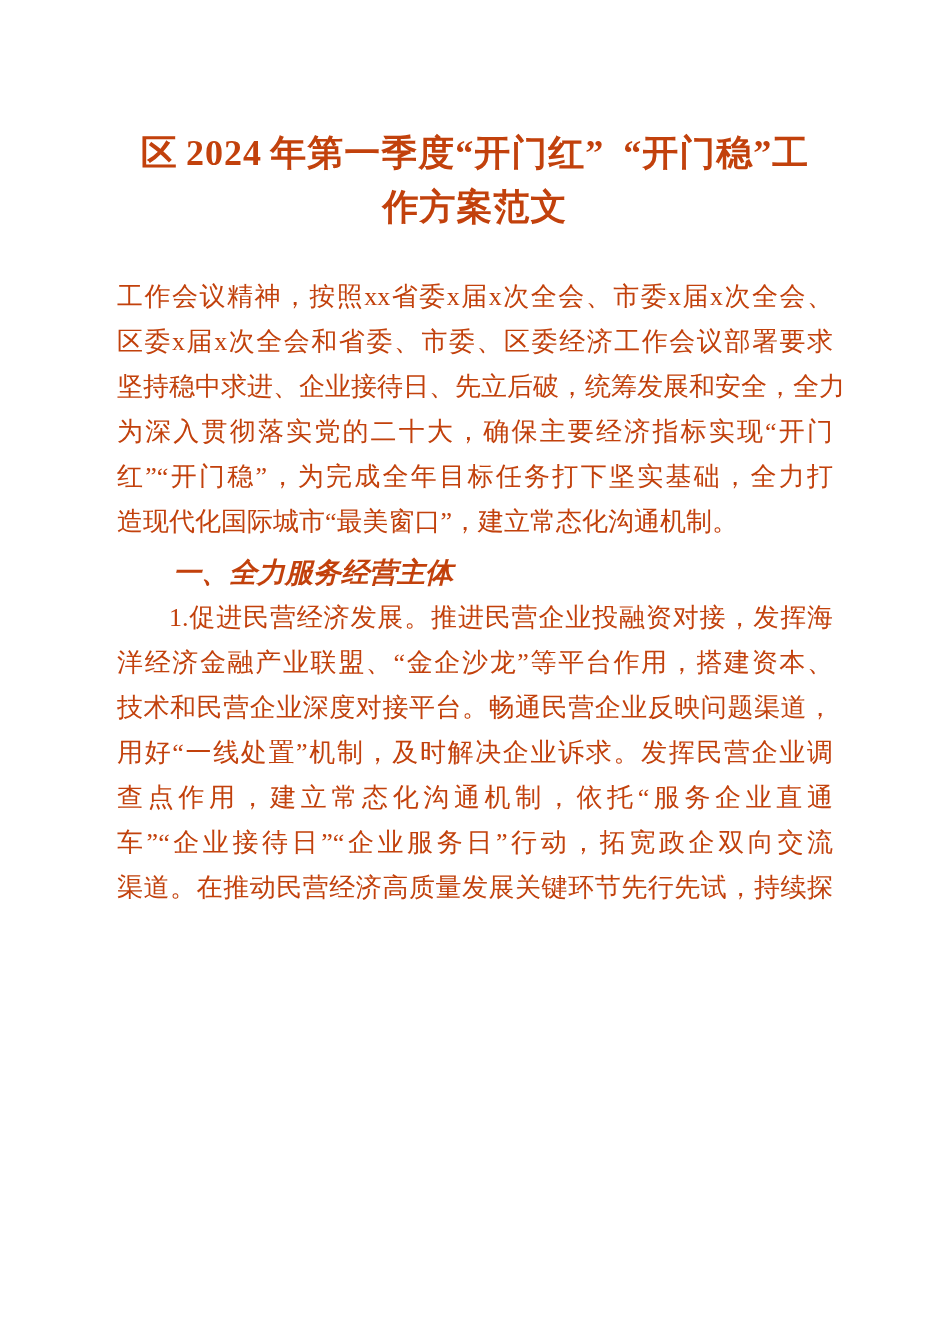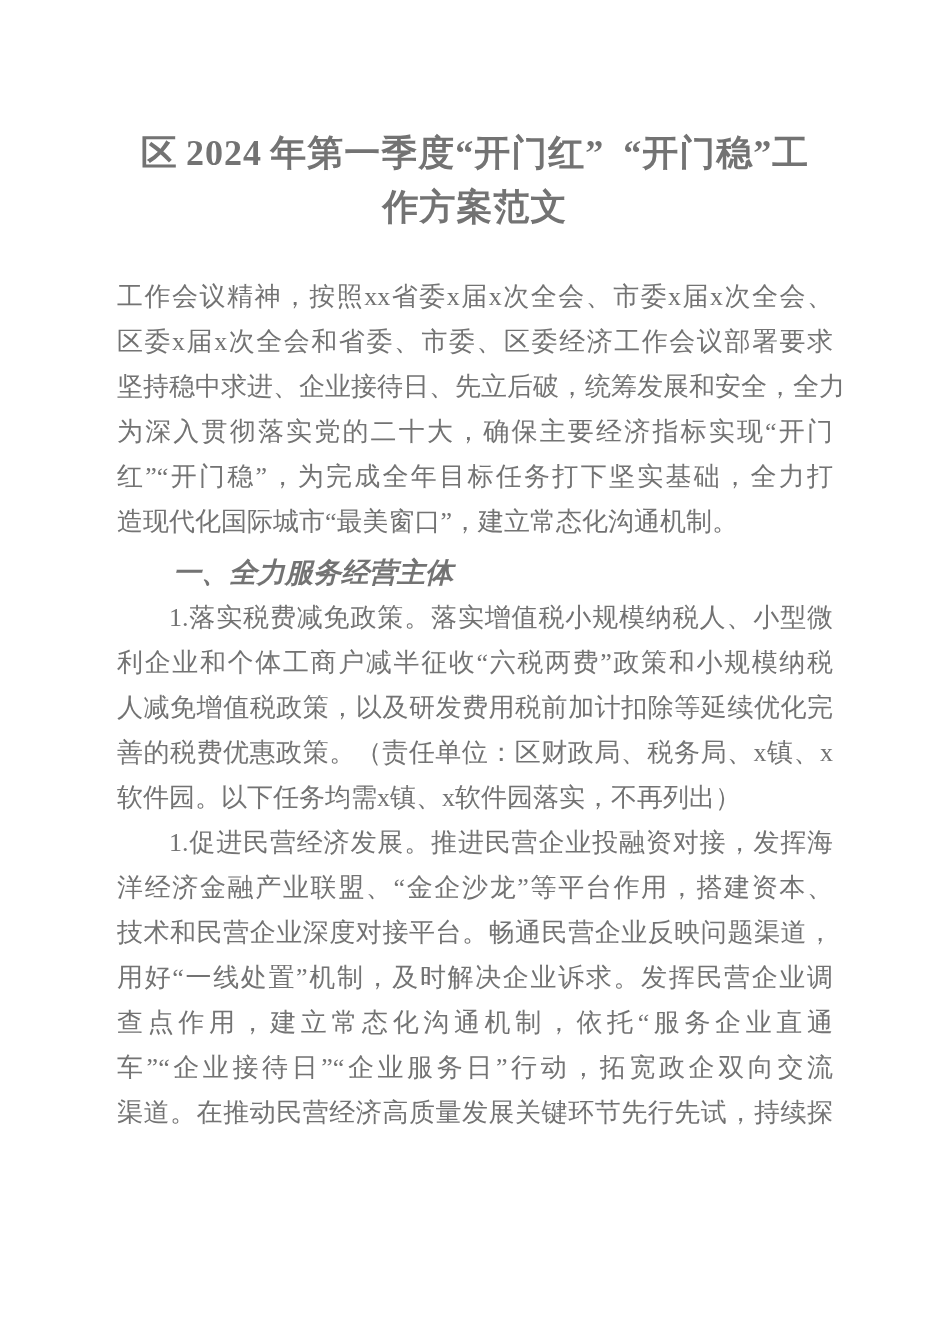--- a/index.html
+++ b/index.html
@@ -5,21 +5,21 @@
   html, body {
     margin: 0;
     padding: 0;
     background: #ffffff;
   }
   .page {
     position: relative;
     width: 950px;
     height: 1344px;
     background: #ffffff;
-    color: #737373;
+    color: #c2410c;
     overflow: hidden;
   }
   .doc-title {
     margin: 126px 117px 0 117px;
     font-family: "Liberation Serif", "DejaVu Serif", serif;
     font-weight: 700;
     font-size: 36px;
     line-height: 54px;
     text-align: center;
     letter-spacing: 1px;
@@ -66,27 +66,20 @@
       <div class="paragraph">
         <div class="line">工作会议精神，按照xx省委x届x次全会、市委x届x次全会、</div>
         <div class="line">区委x届x次全会和省委、市委、区委经济工作会议部署要求</div>
         <div class="line">坚持稳中求进、企业接待日、先立后破，统筹发展和安全，全力</div>
         <div class="line">为深入贯彻落实党的二十大，确保主要经济指标实现“开门</div>
         <div class="line">红”“开门稳”，为完成全年目标任务打下坚实基础，全力打</div>
         <div class="line end">造现代化国际城市“最美窗口”，建立常态化沟通机制。</div>
       </div>
       <div class="heading">一、全力服务经营主体</div>
       <div class="paragraph">
-        <div class="line first">1.落实税费减免政策。落实增值税小规模纳税人、小型微</div>
-        <div class="line">利企业和个体工商户减半征收“六税两费”政策和小规模纳税</div>
-        <div class="line">人减免增值税政策，以及研发费用税前加计扣除等延续优化完</div>
-        <div class="line">善的税费优惠政策。（责任单位：区财政局、税务局、x镇、x</div>
-        <div class="line end">软件园。以下任务均需x镇、x软件园落实，不再列出）</div>
-      </div>
-      <div class="paragraph">
         <div class="line first">1.促进民营经济发展。推进民营企业投融资对接，发挥海</div>
         <div class="line">洋经济金融产业联盟、“金企沙龙”等平台作用，搭建资本、</div>
         <div class="line">技术和民营企业深度对接平台。畅通民营企业反映问题渠道，</div>
         <div class="line">用好“一线处置”机制，及时解决企业诉求。发挥民营企业调</div>
         <div class="line">查点作用，建立常态化沟通机制，依托“服务企业直通</div>
         <div class="line">车”“企业接待日”“企业服务日”行动，拓宽政企双向交流</div>
         <div class="line">渠道。在推动民营经济高质量发展关键环节先行先试，持续探</div>
       </div>
     </div>
 </div>

